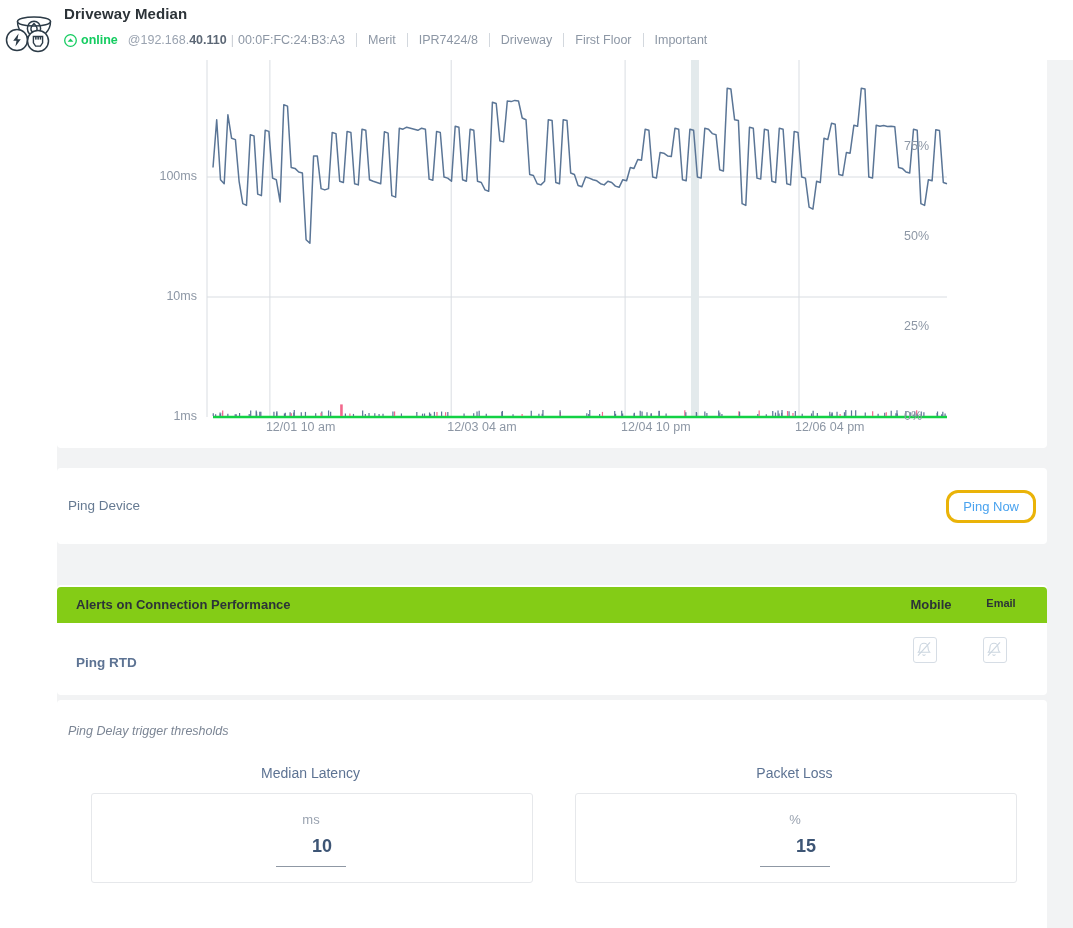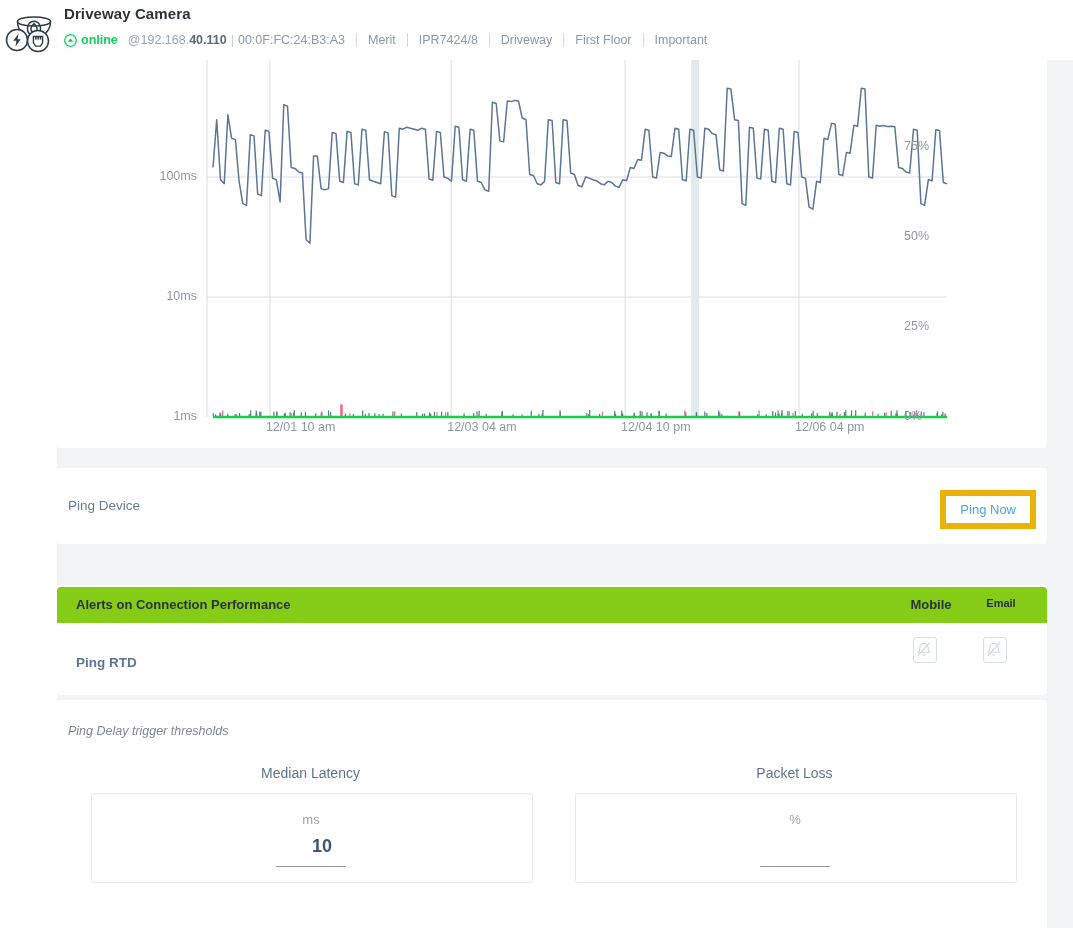--- a/index.html
+++ b/index.html
@@ -118,22 +118,22 @@
   .ping-label {
     position: absolute;
     left: 11px; top: 30px;
     font-size: 13.5px;
     color: #667a92;
   }
   .ping-now-btn {
     position: absolute;
     right: 11px; top: 22px;
     padding: 7px 14px;
-    border: 6px solid #eab308;
-    border-radius: 0;
+    border: 3px solid #eab308;
+    border-radius: 12px;
     background: #ffffff;
     color: #4aa3ef;
     font-size: 13px;
     font-family: "Liberation Sans", sans-serif;
     cursor: pointer;
     line-height: 1;
   }
 
   
   #alerts-card { top: 585px; height: 110px; }
@@ -447,41 +447,42 @@
 
     <div class="thresh-col-title" style="left:11px;width:485px;">Median Latency</div>
     <div class="thresh-box" style="left:34px;width:440px;"></div>
     <div class="thresh-unit" style="left:34px;width:440px;">ms</div>
     <div class="thresh-value" style="left:34px;width:440px;">10</div>
     <div class="thresh-underline" style="left:219px;width:70px;"></div>
 
     <div class="thresh-col-title" style="left:495px;width:485px;">Packet Loss</div>
     <div class="thresh-box" style="left:518px;width:440px;"></div>
     <div class="thresh-unit" style="left:518px;width:440px;">%</div>
+    <div class="thresh-value" style="left:518px;width:440px;">15</div>
     <div class="thresh-underline" style="left:703px;width:70px;"></div>
   </div>
 
   <div class="header">
     <div class="dev-icon">
       <svg width="56" height="46" viewBox="0 0 56 46">
         <ellipse cx="29" cy="14.5" rx="16.5" ry="4.6" fill="none" stroke="#2c3b47" stroke-width="1.5"></ellipse>
         <path d="M12.5 14.5c0 9.2 7.4 16.6 16.5 16.6s16.5-7.4 16.5-16.6" fill="none" stroke="#2c3b47" stroke-width="1.5"></path>
         <ellipse cx="29" cy="21.5" rx="6.6" ry="7.3" fill="none" stroke="#2c3b47" stroke-width="1.5"></ellipse>
         <path d="M29 16.6c2 2.1 3.1 3.7 3.1 5.3a3.1 3.1 0 0 1-6.2 0c0-1.6 1.1-3.2 3.1-5.3z" fill="none" stroke="#2c3b47" stroke-width="1.4"></path>
         <circle cx="12" cy="33" r="10.5" fill="#ffffff" stroke="#2c3b47" stroke-width="1.5"></circle>
         <path d="M13.6 26.6 8.2 33.8h3.3l-1.1 5.6 5.4-7.2h-3.3z" fill="#2c3b47"></path>
         <circle cx="33" cy="34" r="10.5" fill="#ffffff" stroke="#2c3b47" stroke-width="1.5"></circle>
         <path d="M28.4 29.5h9.2v6.4l-2.2 3.2h-4.8l-2.2-3.2z" fill="none" stroke="#2c3b47" stroke-width="1.4"></path>
         <rect x="30.1" y="29.5" width="1.5" height="3.1" fill="#2c3b47"></rect>
         <rect x="32.4" y="29.5" width="1.5" height="3.1" fill="#2c3b47"></rect>
         <rect x="34.7" y="29.5" width="1.5" height="3.1" fill="#2c3b47"></rect>
       </svg>
     </div>
 
-    <div class="hdr-title">Driveway Camera</div>
+    <div class="hdr-title">Driveway Median</div>
 
     <div class="hdr-sub">
       <span class="status-dot">
         <svg width="13" height="13" viewBox="0 0 13 13">
           <circle cx="6.5" cy="6.5" r="5.8" fill="none" stroke="#14cc60" stroke-width="1.3"></circle>
           <path d="M3.6 7.8 6.5 4.4 9.4 7.8z" fill="#14cc60"></path>
         </svg>
       </span>
       <span class="status-word">online</span>
       <span class="ip-plain">@192.168.</span>

